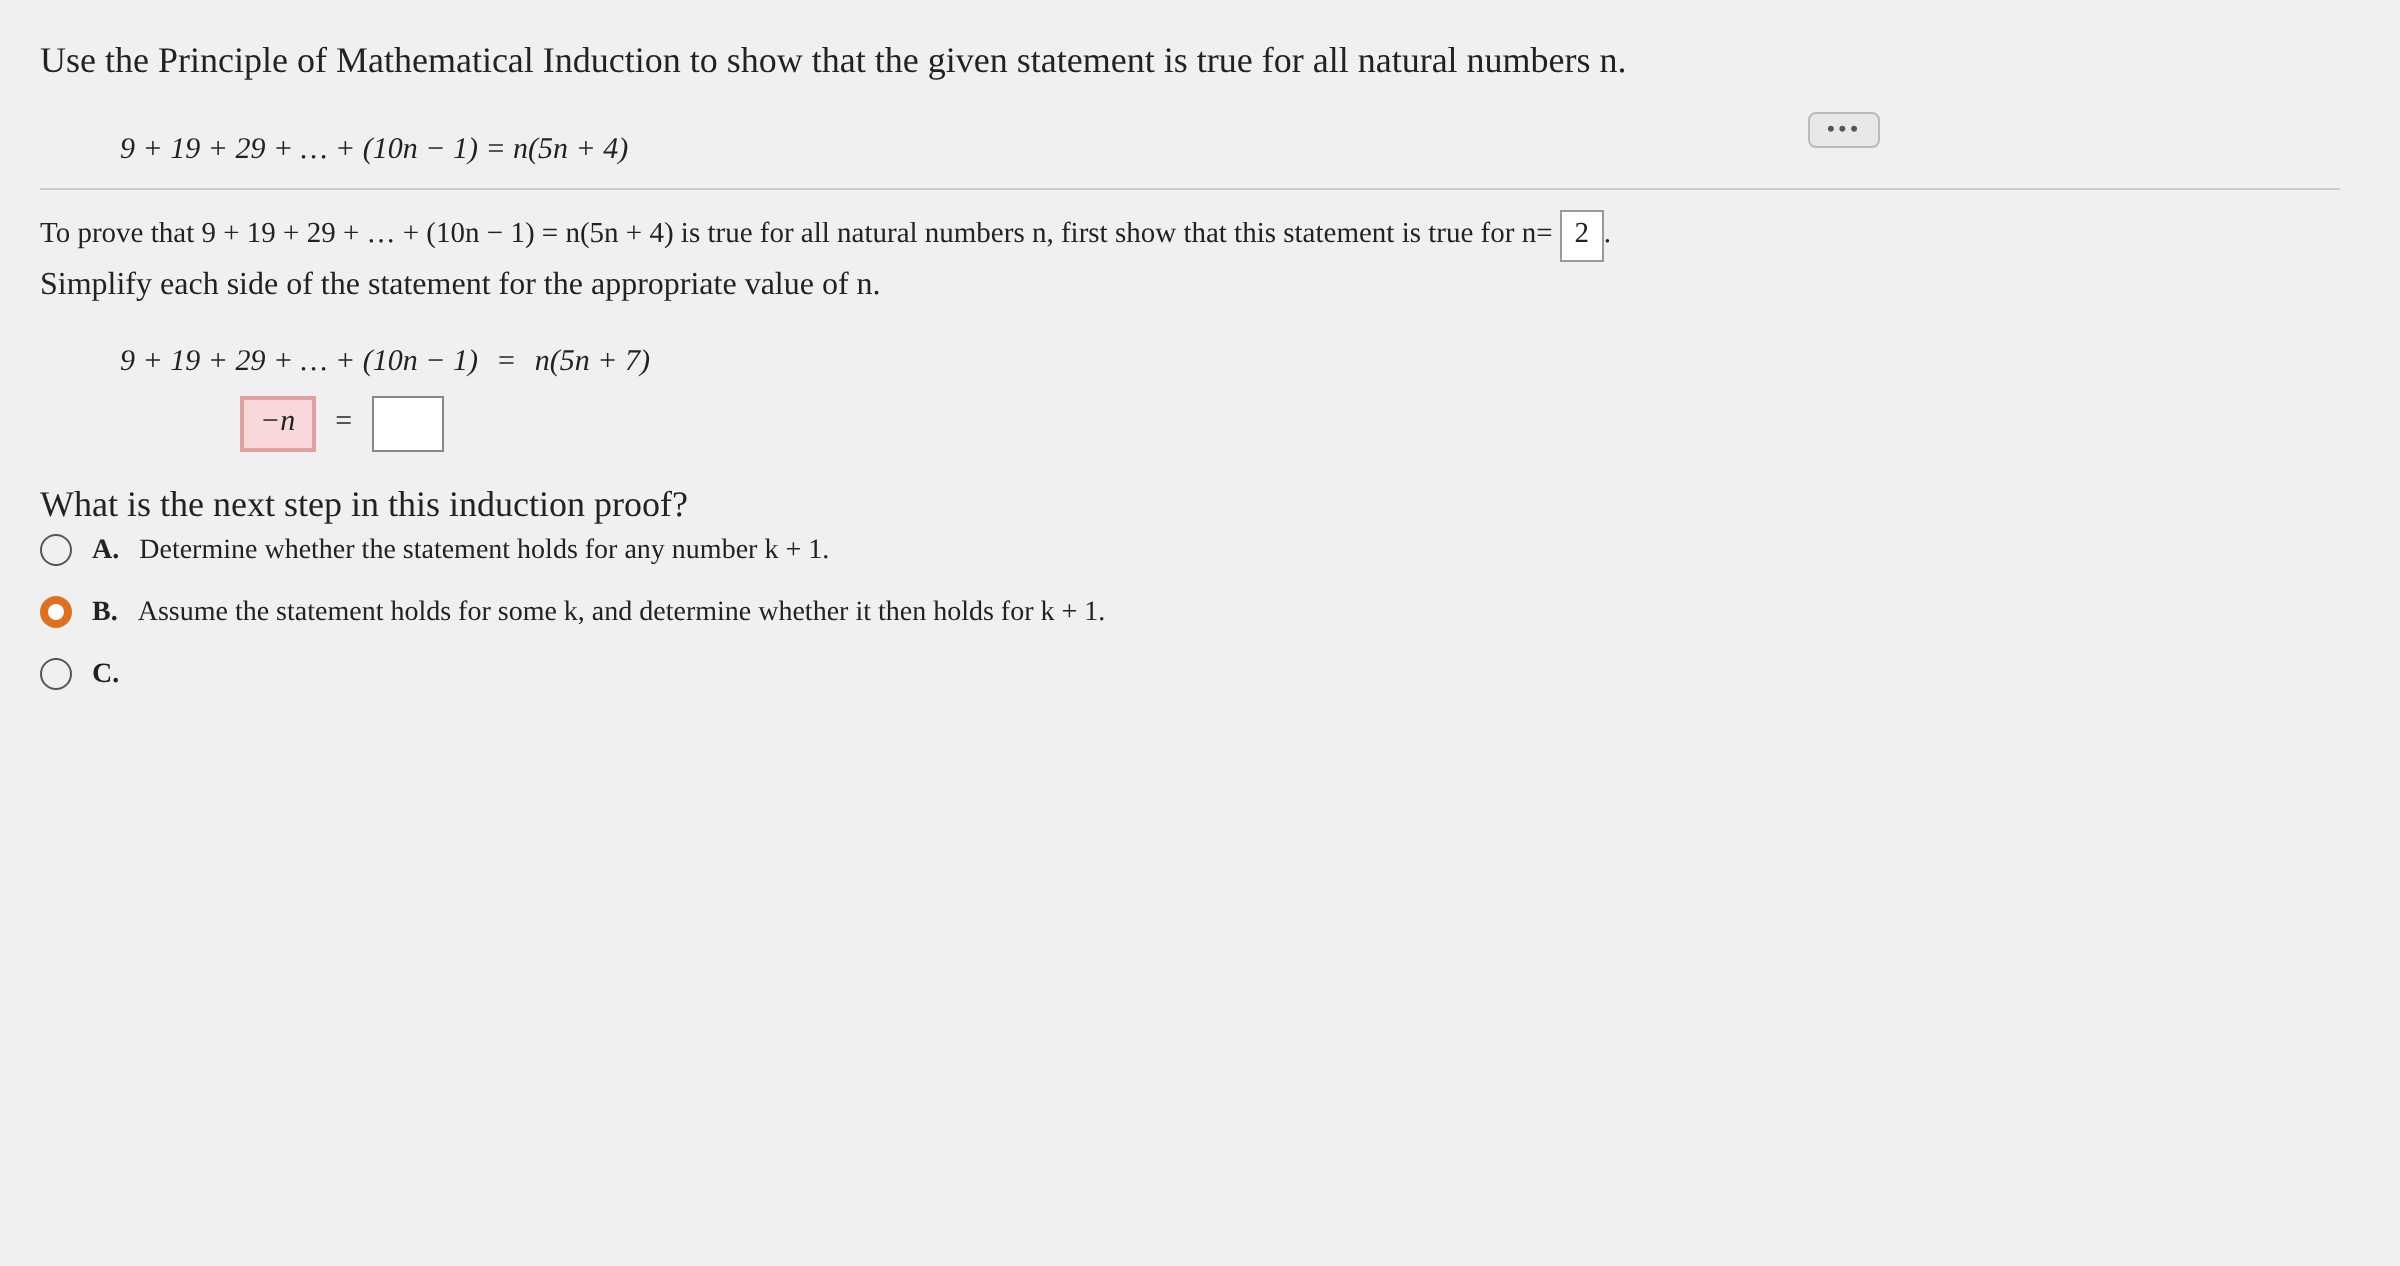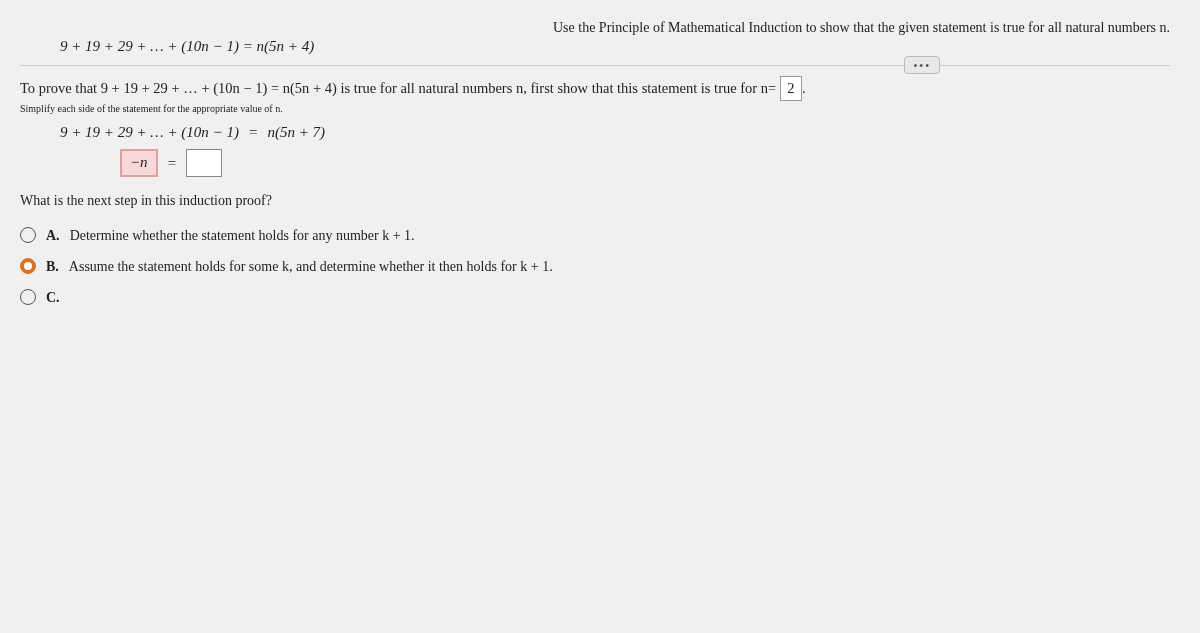--- a/index.html
+++ b/index.html
@@ -20,24 +20,23 @@
 
     .page-container {
       width: 1200px;
       height: 633px;
       background-color: #f0f0f0;
       padding: 18px 30px 18px 20px;
       position: relative;
     }
 
     .top-instruction {
-      font-size: 14px;
+      font-size: 18px;
       line-height: 1.4;
-      margin-bottom: 0;
-      text-align: right;
+      margin-bottom: 24px;
     }
 
     .formula-line {
       font-size: 15px;
       margin-left: 40px;
       margin-bottom: 6px;
       font-style: italic;
     }
 
     .divider {
@@ -71,23 +70,23 @@
       display: inline-block;
       border: 1px solid #999;
       background-color: #fff;
       padding: 1px 6px;
       min-width: 22px;
       text-align: center;
       font-style: normal;
     }
 
     .simplify-text {
-      font-size: 10px;
+      font-size: 16px;
       line-height: 1.5;
-      margin-bottom: 8px;
+      margin-bottom: 18px;
     }
 
     .equation-block {
       margin-left: 40px;
       margin-bottom: 16px;
     }
 
     .equation-row {
       display: flex;
       align-items: center;
@@ -123,22 +122,22 @@
     .answer-box {
       display: inline-block;
       border: 1px solid #888;
       background-color: #fff;
       padding: 3px 14px;
       min-width: 36px;
       min-height: 28px;
     }
 
     .next-step-question {
-      font-size: 14px;
-      margin-bottom: 16px;
+      font-size: 18px;
+      margin-bottom: 2px;
     }
 
     .options-container {
       display: flex;
       flex-direction: column;
       gap: 10px;
     }
 
     .option-row {
       display: flex;

